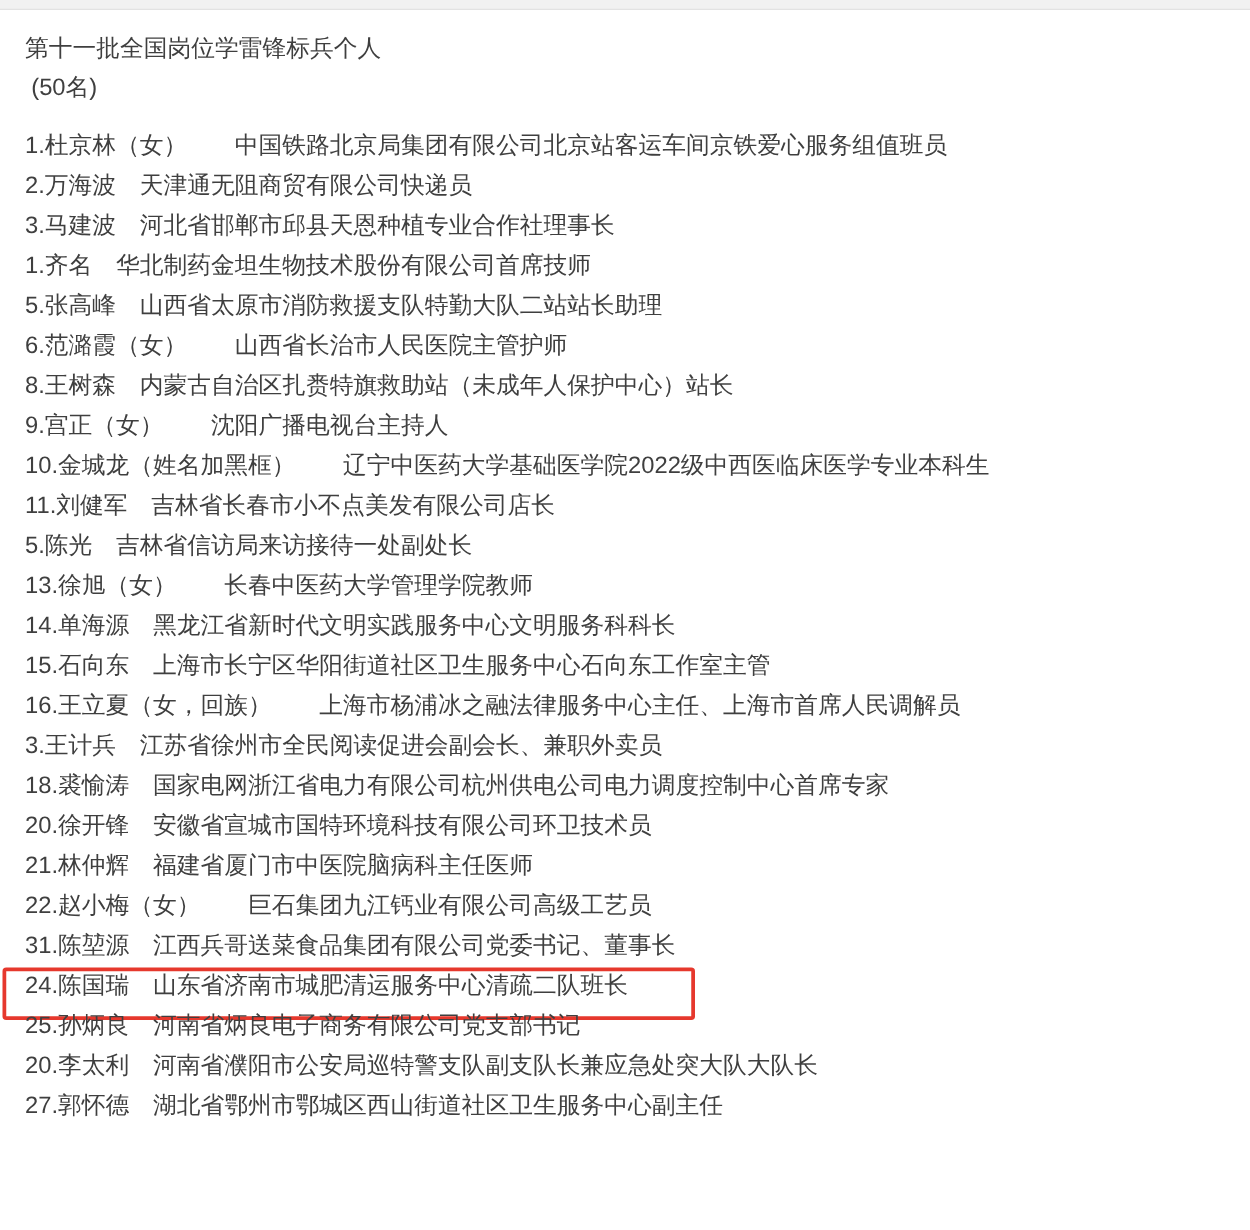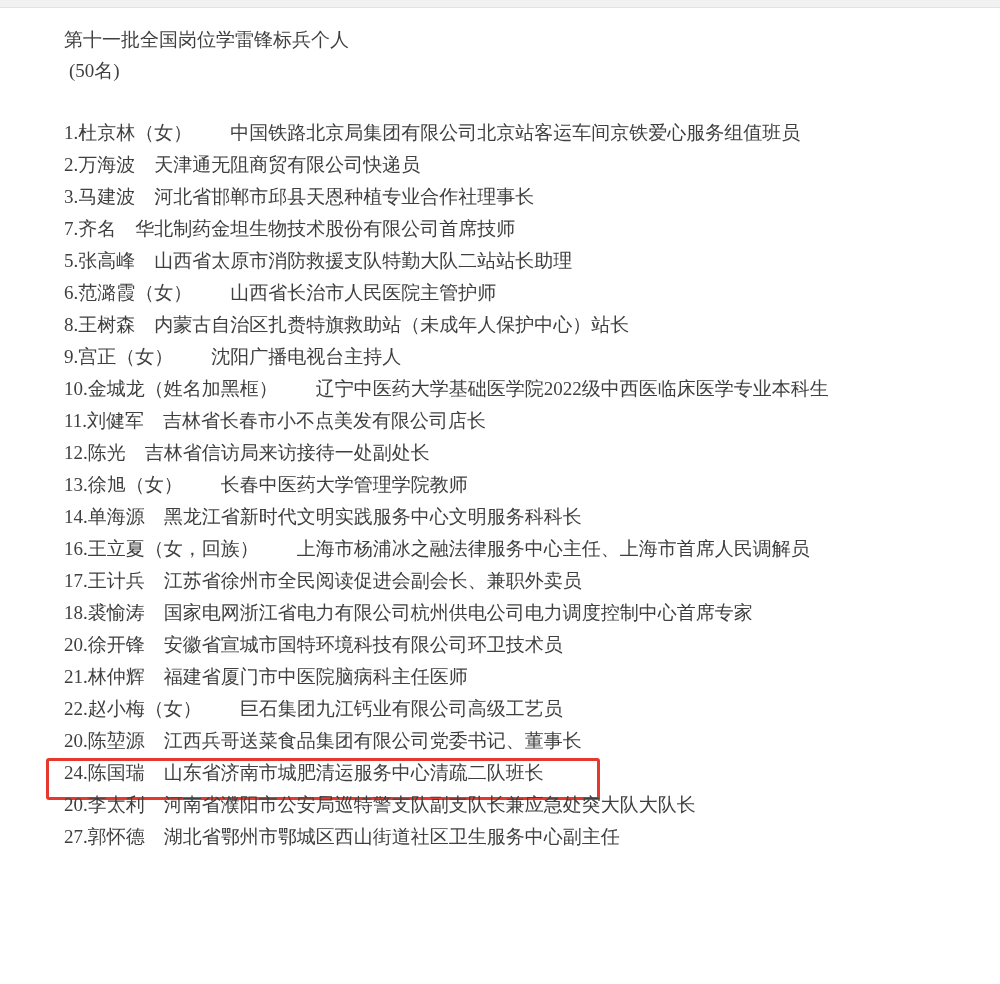--- a/index.html
+++ b/index.html
@@ -17,36 +17,35 @@
     font-family:"Liberation Sans",sans-serif;
     color:var(--text);
     overflow:hidden;
   }
   .top-bar{
     height:8px;
     background:var(--topbar);
     border-bottom:1px solid var(--topline);
   }
   .doc{
-    padding:16px 20px 0 64px;
-    font-family:Liberation Serif, serif;
+    padding:16px 20px 0 20px;
   }
   .title{
     font-size:19px;
     line-height:31px;
     white-space:nowrap;
   }
   .subtitle{
     font-size:19px;
     line-height:31px;
     padding-left:5px;
     white-space:nowrap;
   }
   .list{
-    margin-top:31px;
+    margin-top:15px;
   }
   .row{
     position:relative;
     font-size:19px;
     line-height:32px;
     height:32px;
     white-space:nowrap;
   }
   .red-box{
     position:absolute;
@@ -64,35 +63,37 @@
 
 <div class="page">
   <div class="top-bar"></div>
   <main class="doc">
     <div class="title">第十一批全国岗位学雷锋标兵个人</div>
     <div class="subtitle">(50名)</div>
     <div class="list" id="awardee-list">
         <div class="row">1.杜京林（女）　　中国铁路北京局集团有限公司北京站客运车间京铁爱心服务组值班员</div>
         <div class="row">2.万海波　天津通无阻商贸有限公司快递员</div>
         <div class="row">3.马建波　河北省邯郸市邱县天恩种植专业合作社理事长</div>
-        <div class="row">7.齐名　华北制药金坦生物技术股份有限公司首席技师</div>
+        <div class="row">1.齐名　华北制药金坦生物技术股份有限公司首席技师</div>
         <div class="row">5.张高峰　山西省太原市消防救援支队特勤大队二站站长助理</div>
         <div class="row">6.范潞霞（女）　　山西省长治市人民医院主管护师</div>
         <div class="row">8.王树森　内蒙古自治区扎赉特旗救助站（未成年人保护中心）站长</div>
         <div class="row">9.宫正（女）　　沈阳广播电视台主持人</div>
         <div class="row">10.金城龙（姓名加黑框）　　辽宁中医药大学基础医学院2022级中西医临床医学专业本科生</div>
         <div class="row">11.刘健军　吉林省长春市小不点美发有限公司店长</div>
-        <div class="row">12.陈光　吉林省信访局来访接待一处副处长</div>
+        <div class="row">5.陈光　吉林省信访局来访接待一处副处长</div>
         <div class="row">13.徐旭（女）　　长春中医药大学管理学院教师</div>
         <div class="row">14.单海源　黑龙江省新时代文明实践服务中心文明服务科科长</div>
+        <div class="row">15.石向东　上海市长宁区华阳街道社区卫生服务中心石向东工作室主管</div>
         <div class="row">16.王立夏（女，回族）　　上海市杨浦冰之融法律服务中心主任、上海市首席人民调解员</div>
-        <div class="row">17.王计兵　江苏省徐州市全民阅读促进会副会长、兼职外卖员</div>
+        <div class="row">3.王计兵　江苏省徐州市全民阅读促进会副会长、兼职外卖员</div>
         <div class="row">18.裘愉涛　国家电网浙江省电力有限公司杭州供电公司电力调度控制中心首席专家</div>
         <div class="row">20.徐开锋　安徽省宣城市国特环境科技有限公司环卫技术员</div>
         <div class="row">21.林仲辉　福建省厦门市中医院脑病科主任医师</div>
         <div class="row">22.赵小梅（女）　　巨石集团九江钙业有限公司高级工艺员</div>
-        <div class="row">20.陈堃源　江西兵哥送菜食品集团有限公司党委书记、董事长</div>
+        <div class="row">31.陈堃源　江西兵哥送菜食品集团有限公司党委书记、董事长</div>
         <div class="row">24.陈国瑞　山东省济南市城肥清运服务中心清疏二队班长<div class="red-box"></div></div>
+        <div class="row">25.孙炳良　河南省炳良电子商务有限公司党支部书记</div>
         <div class="row">20.李太利　河南省濮阳市公安局巡特警支队副支队长兼应急处突大队大队长</div>
         <div class="row">27.郭怀德　湖北省鄂州市鄂城区西山街道社区卫生服务中心副主任</div>
       </div>
   </main>
 </div>
 
 </body></html>

